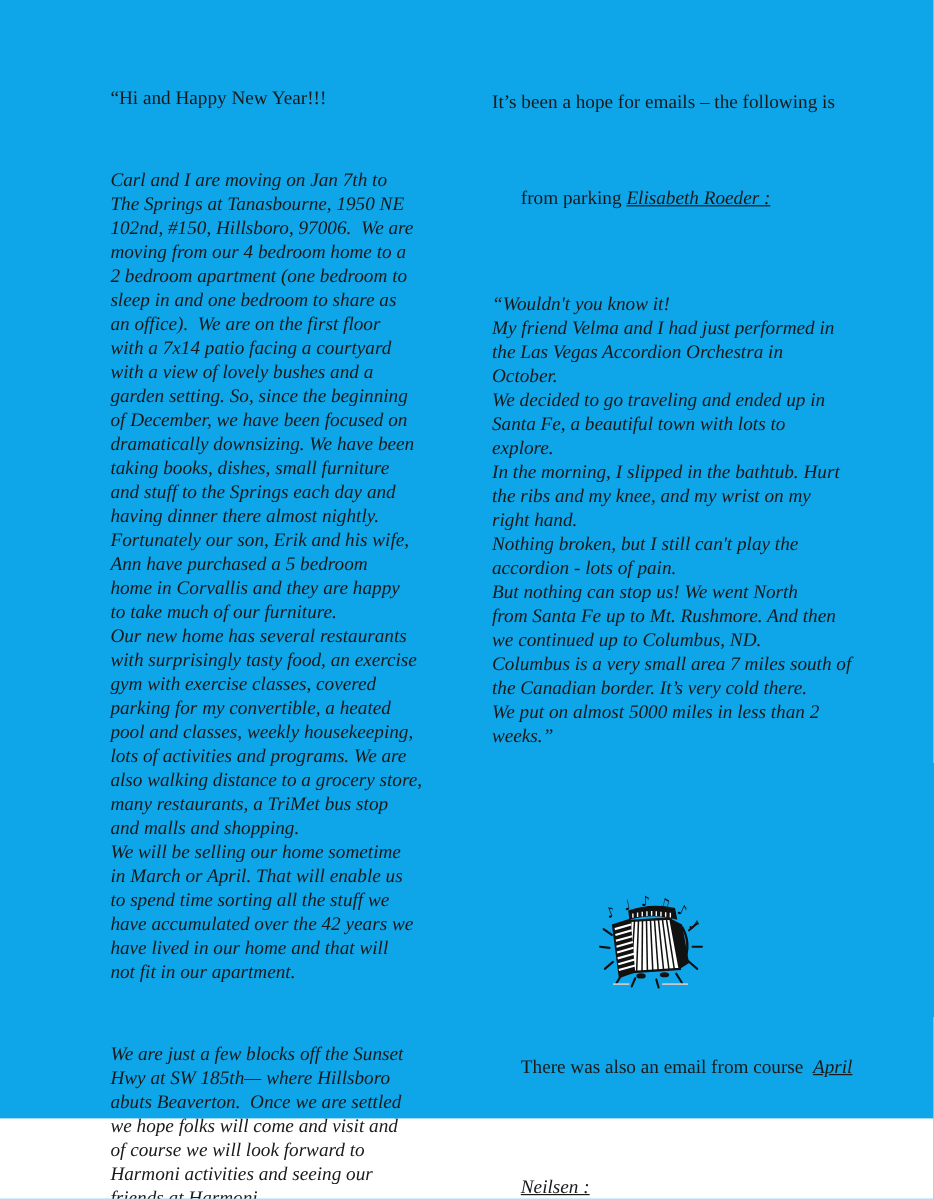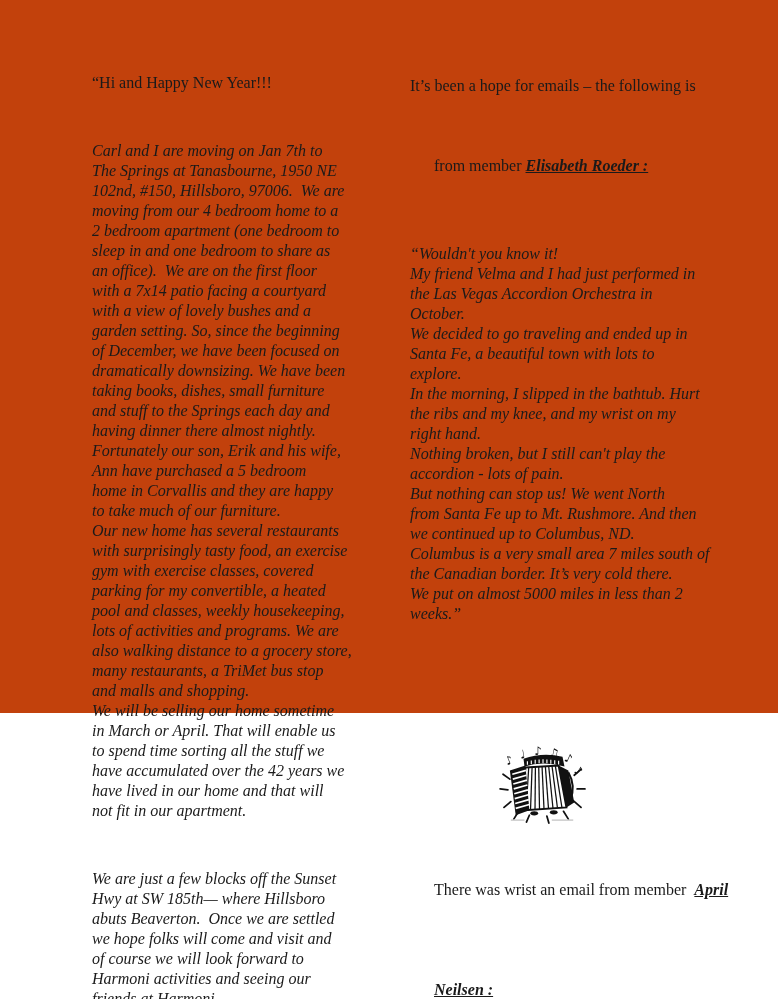--- a/index.html
+++ b/index.html
@@ -4,31 +4,31 @@
 <style>
   * { box-sizing: border-box; }
   html, body { margin: 0; padding: 0; }
   body {
     width: 778px; height: 999px;
     background: #ffffff;
     font-family: "Liberation Serif", serif;
     color: #1a1a1a;
     overflow: hidden;
   }
-  .page { position: relative; width: 778px; height: 713px; background: #c2410c; }
+  .page { position: relative; width: 778px; height: 932px; background: #0ea5e9; }
   .col {
     position: absolute;
     font-size: 16px;
     line-height: 20px;
     white-space: pre-wrap;
   }
   .col-left  { left: 92px;  top: 33px; width: 294px; }
   .col-right { left: 410px; top: 36px; width: 342px; }
   .mt20 { margin-top: 8px; font-style: italic; }
-  .emph { font-weight: bold; font-style: italic; text-decoration: underline; }
+  .emph { font-weight: normal; font-style: italic; text-decoration: underline; }
   .accordion-wrap { margin: 2px 0 0 86px; width: 95px; height: 78px; }
   .intro2-block { margin-top: 16px; }
 </style>
 </head>
 <body>
 
 <div class="page">
 
   <div class="col col-left">
     <div>“Hi and Happy New Year!!!</div>
@@ -72,21 +72,21 @@
 we hope folks will come and visit and
 of course we will look forward to
 Harmoni activities and seeing our
 friends at Harmoni.</div>
     
   </div>
 
   <div class="col col-right">
     <div>It’s been a hope for emails – the following is</div>
     <div>
-      <span>from member </span><span class="emph">Elisabeth Roeder :</span>
+      <span>from parking </span><span class="emph">Elisabeth Roeder :</span>
     </div>
     <div class="mt20">“Wouldn't you know it!
 My friend Velma and I had just performed in
 the Las Vegas Accordion Orchestra in
 October.
 We decided to go traveling and ended up in
 Santa Fe, a beautiful town with lots to
 explore.
 In the morning, I slipped in the bathtub. Hurt
 the ribs and my knee, and my wrist on my
@@ -172,21 +172,21 @@
         <ellipse cx="58" cy="68" rx="4" ry="2.2" fill="#111111"></ellipse>
 
         <g stroke="#c9c9c9" stroke-width="1.5">
           <path d="M56,76 L78,76"></path>
           <path d="M14,76 L28,76"></path>
         </g>
       </svg>
     </div>
 
     <div class="intro2-block">
-      <span>There was wrist an email from member  </span><span class="emph">April</span>
+      <span>There was also an email from course  </span><span class="emph">April</span>
     </div>
     <div>
       <span class="emph">Neilsen :</span>
     </div>
 
     
   </div>
 
 </div>
 

